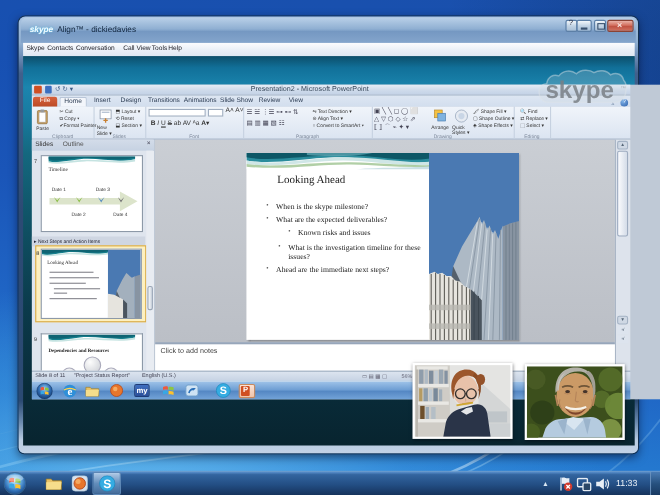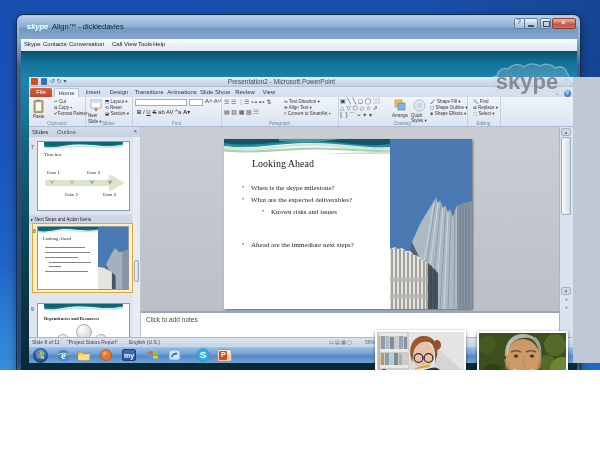--- a/index.html
+++ b/index.html
@@ -1,17 +1,17 @@
 <!DOCTYPE html>
 <html><head>
 <meta charset="utf-8">
 <style>
   html,body{margin:0;padding:0;}
   body{width:600px;height:450px;overflow:hidden;font-family:"Liberation Sans",sans-serif;}
-  #stage{position:relative;width:600px;height:370px;overflow:hidden;background:#14b8a6;}
+  #stage{position:relative;width:600px;height:450px;overflow:hidden;background:#14b8a6;}
   .abs{position:absolute;}
   
   #wall{left:0;top:0;width:600px;height:450px;
     background:
       radial-gradient(ellipse 500px 420px at 112% 15%, rgba(12,38,76,.4), rgba(0,0,0,0) 55%),
       radial-gradient(ellipse 620px 300px at 22% 102%, rgba(140,220,255,.6), rgba(80,170,235,.3) 40%, rgba(0,0,0,0) 68%),
       linear-gradient(188deg, #1a50ac 0%, #1750b2 25%, #1a55b8 45%, #1f64c4 65%, #2478cf 80%, #2a8ad8 100%);
   }
   #wall svg{position:absolute;left:0;top:0;}
   
@@ -336,20 +336,21 @@
         <polygon points="38,124 48,134 48,170 38,170" fill="#4a545e"></polygon>
         <g stroke="#39434c" stroke-width=".8">
           <line x1="41" y1="126" x2="41" y2="170"></line>
             <line x1="45" y1="130" x2="45" y2="170"></line>
         </g>
       </svg>
       <span class="title">Looking Ahead</span>
       <span class="bl" style="left:27px;top:45px;">When is the skype milestone?</span>
       <span class="bl" style="left:27px;top:57px;">What are the expected deliverables?</span>
       <span class="bl" style="left:27px;top:69px;margin-left:20px;">Known risks and issues</span>
+      <span class="bl" style="left:38px;top:82px;width:132px;">What is the investigation timeline for these issues?</span>
       <span class="bl" style="left:27px;top:102px;">Ahead are the immediate next steps?</span>
     </div>
     <div id="notes" class="abs">
         <span>Click to add notes</span>
       </div>
     <div id="statusbar" class="abs">
       <span style="left:3px;">Slide 8 of 11</span>
       <span style="left:38px;">"Project Status Report"</span>
       <span style="left:100px;">English (U.S.)</span>
       <span style="left:300px;color:#667;">▭ ▤ ▦ ▢</span>

